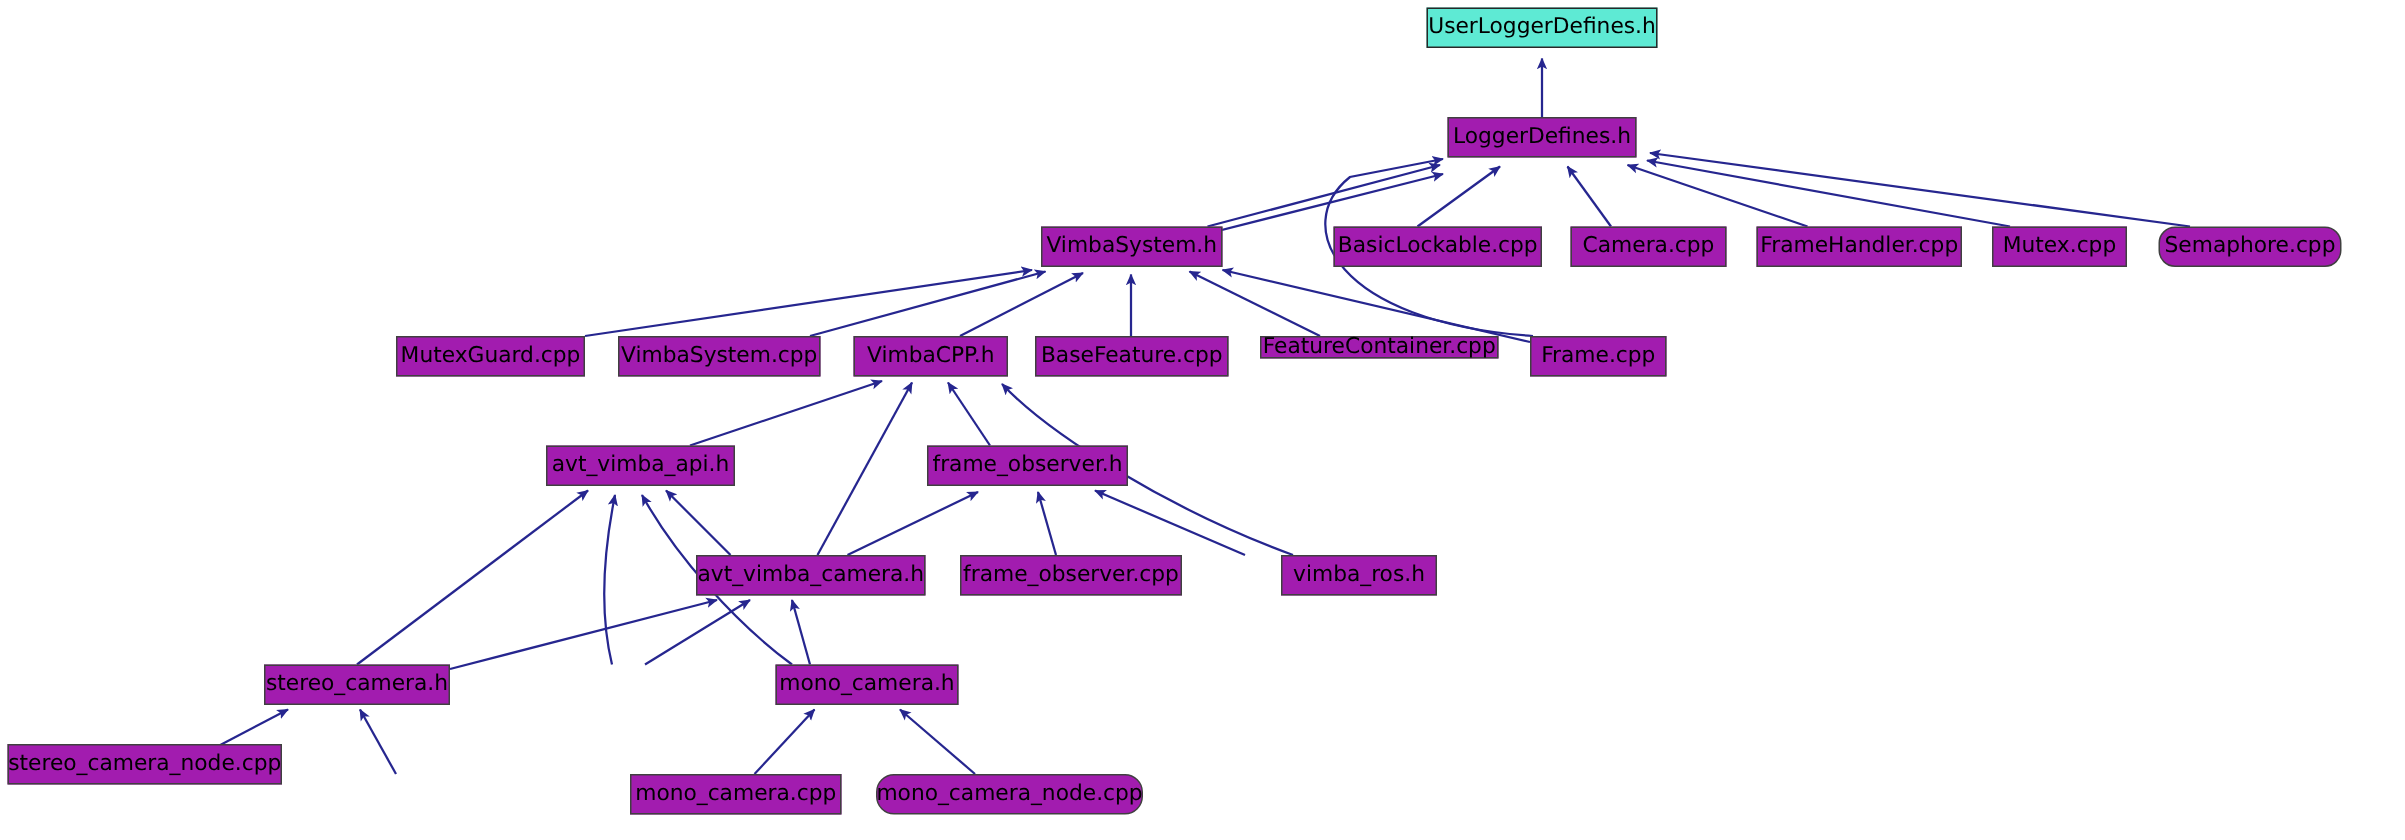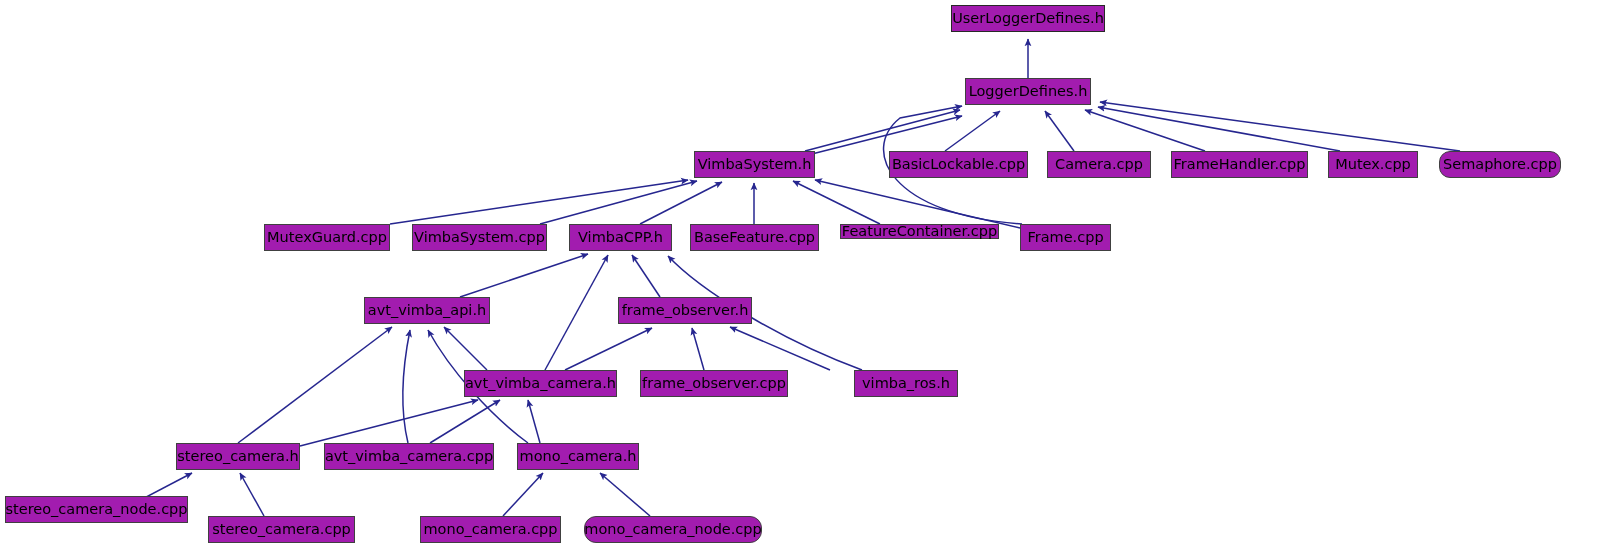--- a/index.html
+++ b/index.html
@@ -32,21 +32,21 @@
     font-size: 14.5px;
     line-height: 1;
     display: flex;
     align-items: center;
     justify-content: center;
     white-space: nowrap;
     padding: 0 8px;
     z-index: 5;
   }
   .node.root {
-    background: #a21caf;
+    background: #5eead4;
     border-color: #282828;
   }
 </style>
 </head>
 <body>
 
 <div id="graph" style="background: rgb(255, 255, 255);">
   <svg id="edges" viewBox="0 0 1603 560">
       <defs>
         <marker id="arrowhead" viewBox="0 0 10 10" refX="9.2" refY="5" markerWidth="5.2" markerHeight="5.2" orient="auto-start-reverse" markerUnits="strokeWidth">
@@ -100,19 +100,17 @@
     <div class="node" style="left: 569px; top: 224px; width: 103px; height: 27px;">VimbaCPP.h</div>
     <div class="node" style="left: 690px; top: 224px; width: 129px; height: 27px;">BaseFeature.cpp</div>
     <div class="node" style="left: 840px; top: 224px; width: 159px; height: 15px;">FeatureContainer.cpp</div>
     <div class="node" style="left: 1020px; top: 224px; width: 91px; height: 27px;">Frame.cpp</div>
     <div class="node" style="left: 364px; top: 297px; width: 126px; height: 27px;">avt_vimba_api.h</div>
     <div class="node" style="left: 618px; top: 297px; width: 134px; height: 27px;">frame_observer.h</div>
     <div class="node" style="left: 464px; top: 370px; width: 153px; height: 27px;">avt_vimba_camera.h</div>
     <div class="node" style="left: 640px; top: 370px; width: 148px; height: 27px;">frame_observer.cpp</div>
     <div class="node" style="left: 854px; top: 370px; width: 104px; height: 27px;">vimba_ros.h</div>
     <div class="node" style="left: 176px; top: 443px; width: 124px; height: 27px;">stereo_camera.h</div>
-    <div class="node" style="left: 324px; top: 443px; width: 170px; height: 27px;">avt_vimba_camera.cpp</div>
     <div class="node" style="left: 517px; top: 443px; width: 122px; height: 27px;">mono_camera.h</div>
     <div class="node" style="left: 5px; top: 496px; width: 183px; height: 27px;">stereo_camera_node.cpp</div>
-    <div class="node" style="left: 208px; top: 516px; width: 147px; height: 27px;">stereo_camera.cpp</div>
     <div class="node" style="left: 420px; top: 516px; width: 141px; height: 27px;">mono_camera.cpp</div>
     <div class="node" style="left: 584px; top: 516px; width: 178px; height: 27px; border-radius: 12px;">mono_camera_node.cpp</div>
   </div>
 
 </body></html>

